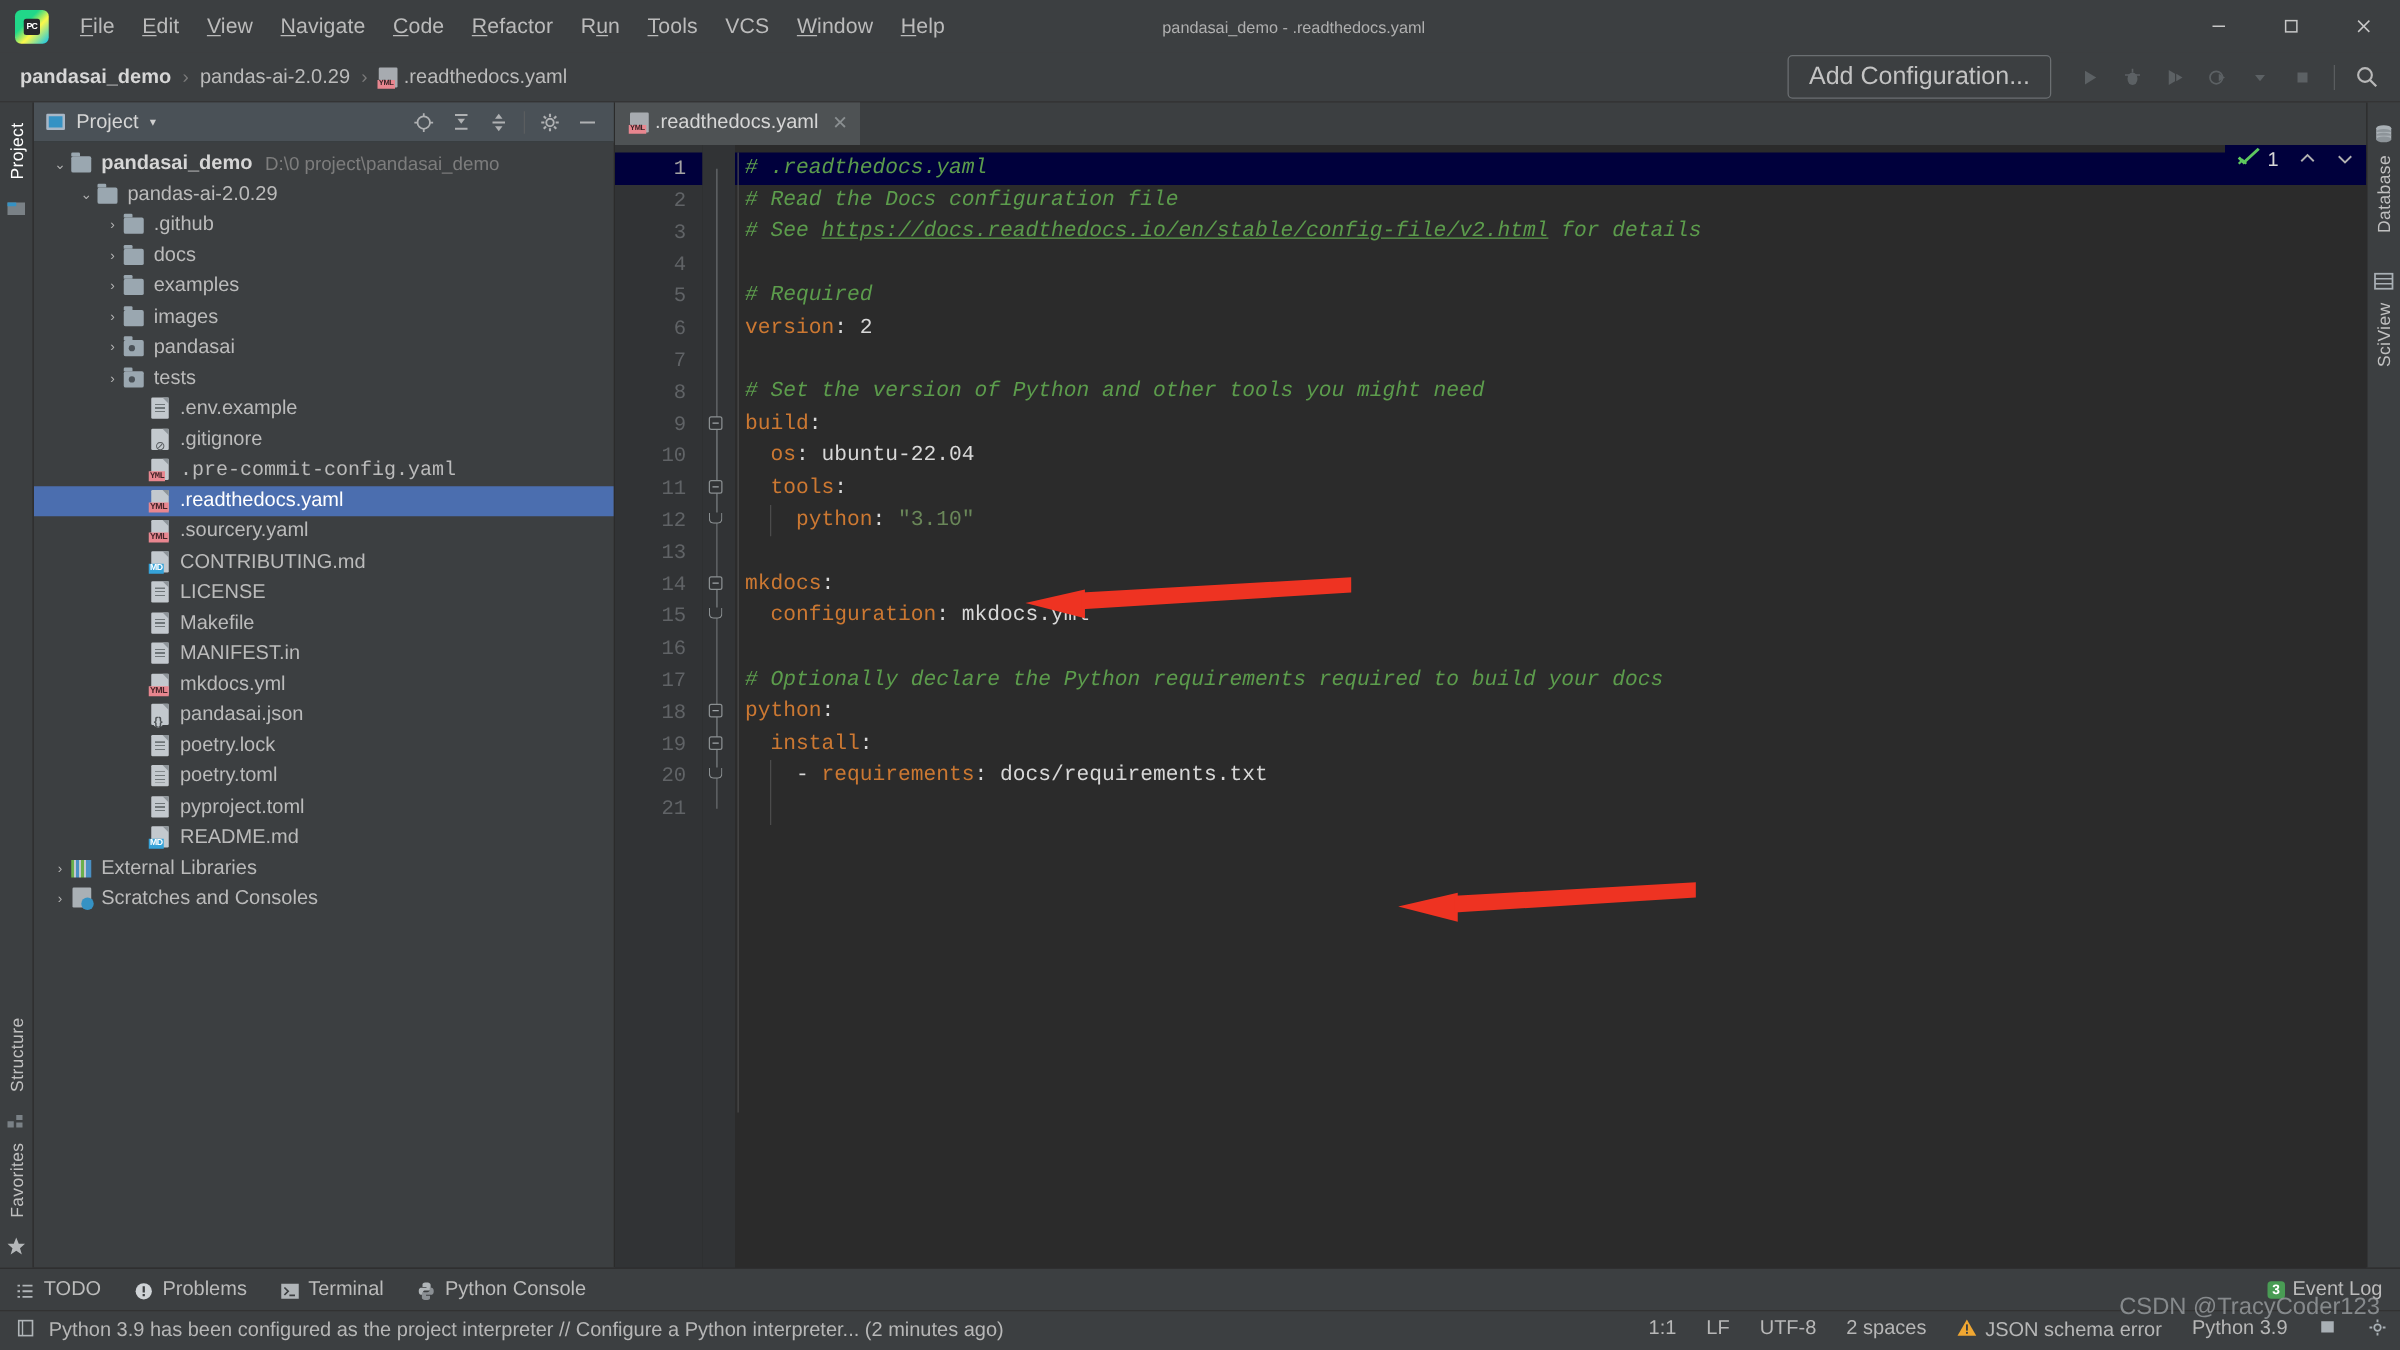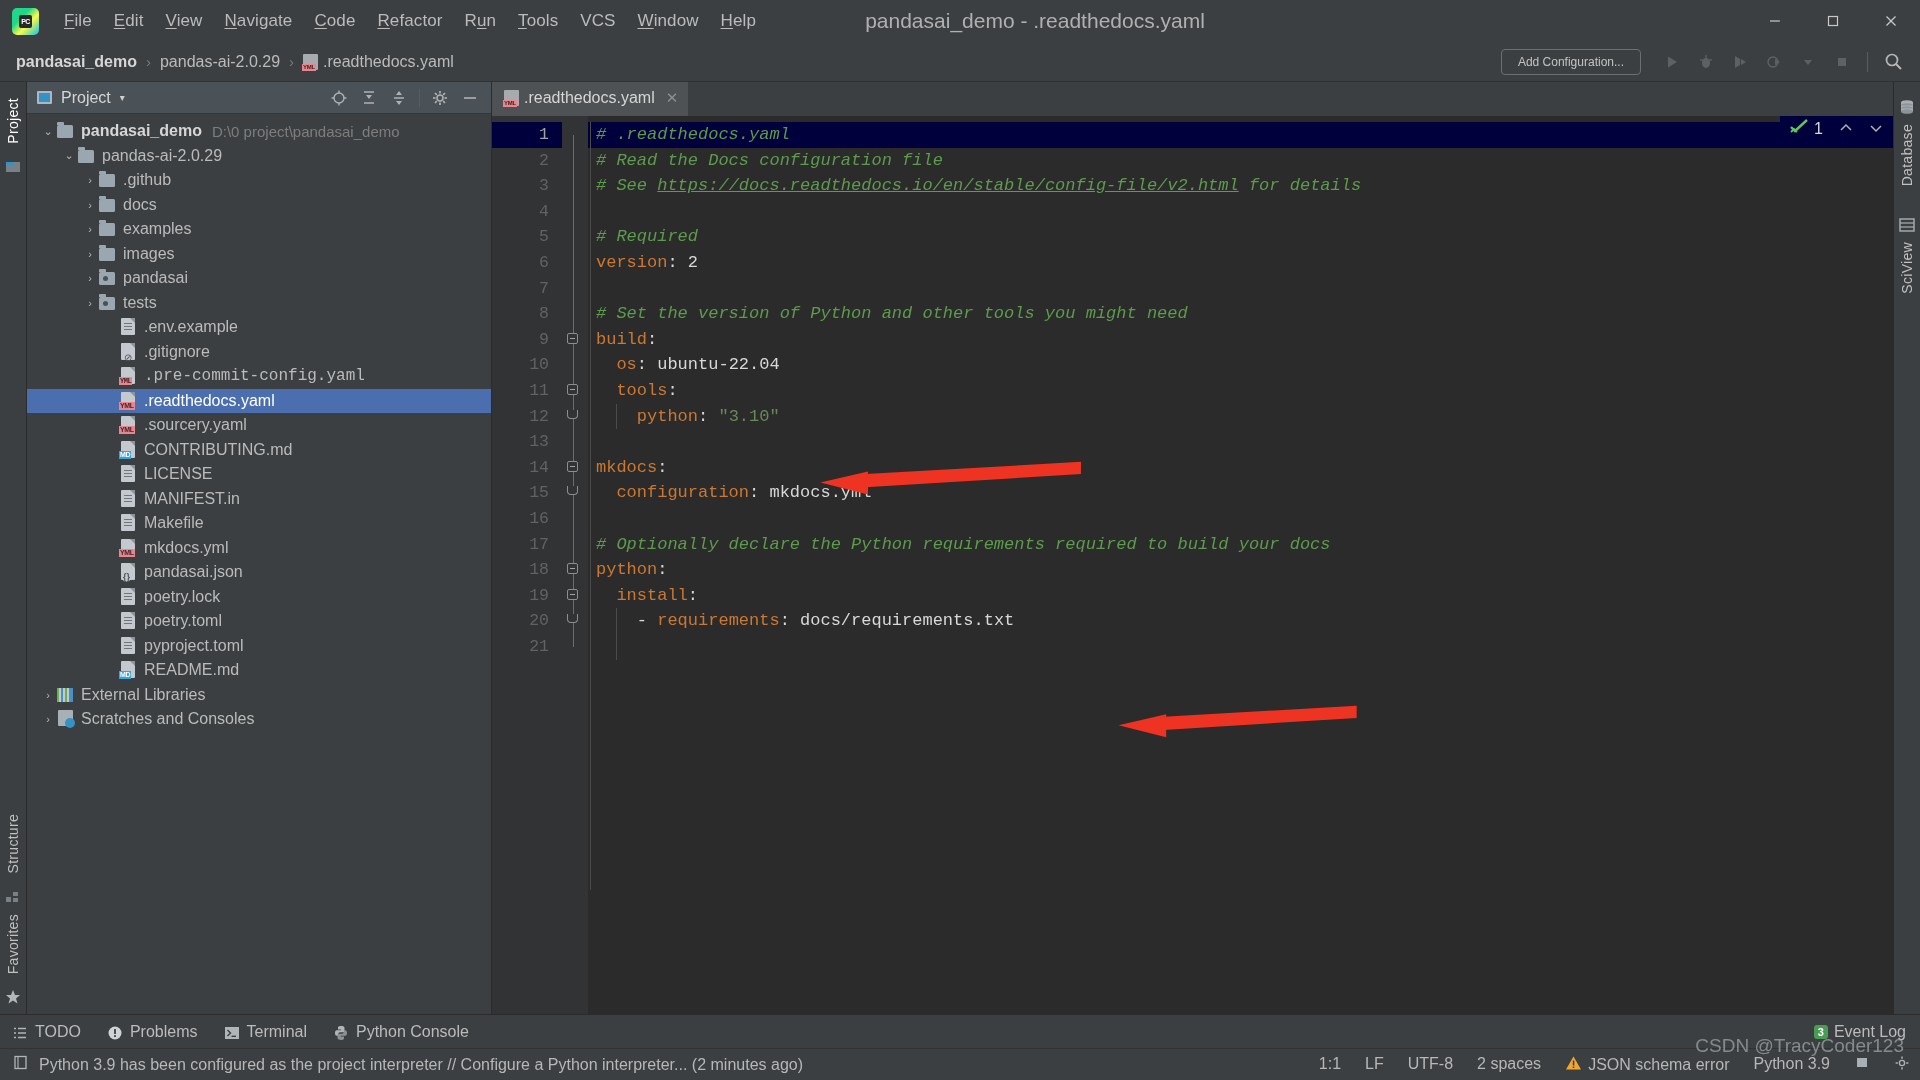--- a/index.html
+++ b/index.html
@@ -25,21 +25,21 @@
   .pc-logo .sq { width:13px; height:13px; background:#27282c; border-radius:2px;
     color:#fff; font-size:7px; font-weight:bold; display:flex; align-items:center; justify-content:center; letter-spacing:-0.5px;}
   .menubar { display: flex; align-items: center; height: 42px; }
   .menu-item {
     font-size: 17px; color: #bbbbbb; padding: 4px 11px; cursor: default;
     letter-spacing: 0.1px;
   }
   .menu-item u { text-decoration: underline; text-underline-offset: 2px; }
   .win-title {
     position: absolute; left: 0; right: 0; text-align: center;
-    font-size: 21px; color: #b0b0b0; pointer-events: none;
+    font-size: 13px; color: #b0b0b0; pointer-events: none;
     padding-left: 150px;
   }
   .win-buttons { margin-left: auto; display: flex; height: 42px; }
   .win-btn { width: 58px; height: 42px; display:flex; align-items:center; justify-content:center;
     color:#c8c8c8; font-size: 16px; }
 
   
   .navbar {
     height: 40px; flex: 0 0 40px; display: flex; align-items: center;
     background: #3c3f41; border-bottom: 1px solid #323232; padding-left: 16px;
@@ -52,21 +52,21 @@
     background:#a7abb0; border-radius:1px; flex:0 0 15px;
   }
   .yml-badge::after {
     content:"YML"; position:absolute; left:-1px; bottom:-1px; font-size:6px; line-height:7px;
     background:#e8868f; color:#3a2326; padding:0 1px; font-family:"Liberation Sans",sans-serif;
     letter-spacing:-0.3px; font-weight:bold;
   }
   .nav-right { margin-left: auto; display: flex; align-items: center; padding-right: 10px; }
   .add-config {
     border: 1px solid #6b6f72; border-radius: 4px; color: #c3c3c3;
-    font-size: 12px; padding: 5px 16px; margin-right: 14px;
+    font-size: 20px; padding: 5px 16px; margin-right: 14px;
   }
   .tb-icon { width: 32px; height: 30px; display:flex; align-items:center; justify-content:center; color:#5c6164; margin:0 1px;}
   .tb-icon.search { color:#b8b8b8; }
   .tb-sep { width:1px; height:20px; background:#5a5d5f; margin:0 8px; }
 
   
   .main { display: flex; flex: 1 1 auto; min-height: 0; }
 
   
   .leftstrip {
@@ -498,30 +498,30 @@
             </span>
             <span class="tlabel">LICENSE</span>
           </div>
           <div class="trow" style="padding-left: 75px;">
             <span class="arrow blank"></span>
             <span class="ficon">
               <div class="fdoc">
                 <div class="lines"></div>
               </div>
             </span>
-            <span class="tlabel">MANIFEST.in</span>
+            <span class="tlabel">Makefile</span>
           </div>
           <div class="trow" style="padding-left: 75px;">
             <span class="arrow blank"></span>
             <span class="ficon">
               <div class="fdoc">
                 <div class="lines"></div>
               </div>
             </span>
-            <span class="tlabel">Makefile</span>
+            <span class="tlabel">MANIFEST.in</span>
           </div>
           <div class="trow" style="padding-left: 75px;">
             <span class="arrow blank"></span>
             <span class="ficon">
               <div class="fyml"></div>
             </span>
             <span class="tlabel">mkdocs.yml</span>
           </div>
           <div class="trow" style="padding-left: 75px;">
             <span class="arrow blank"></span>

